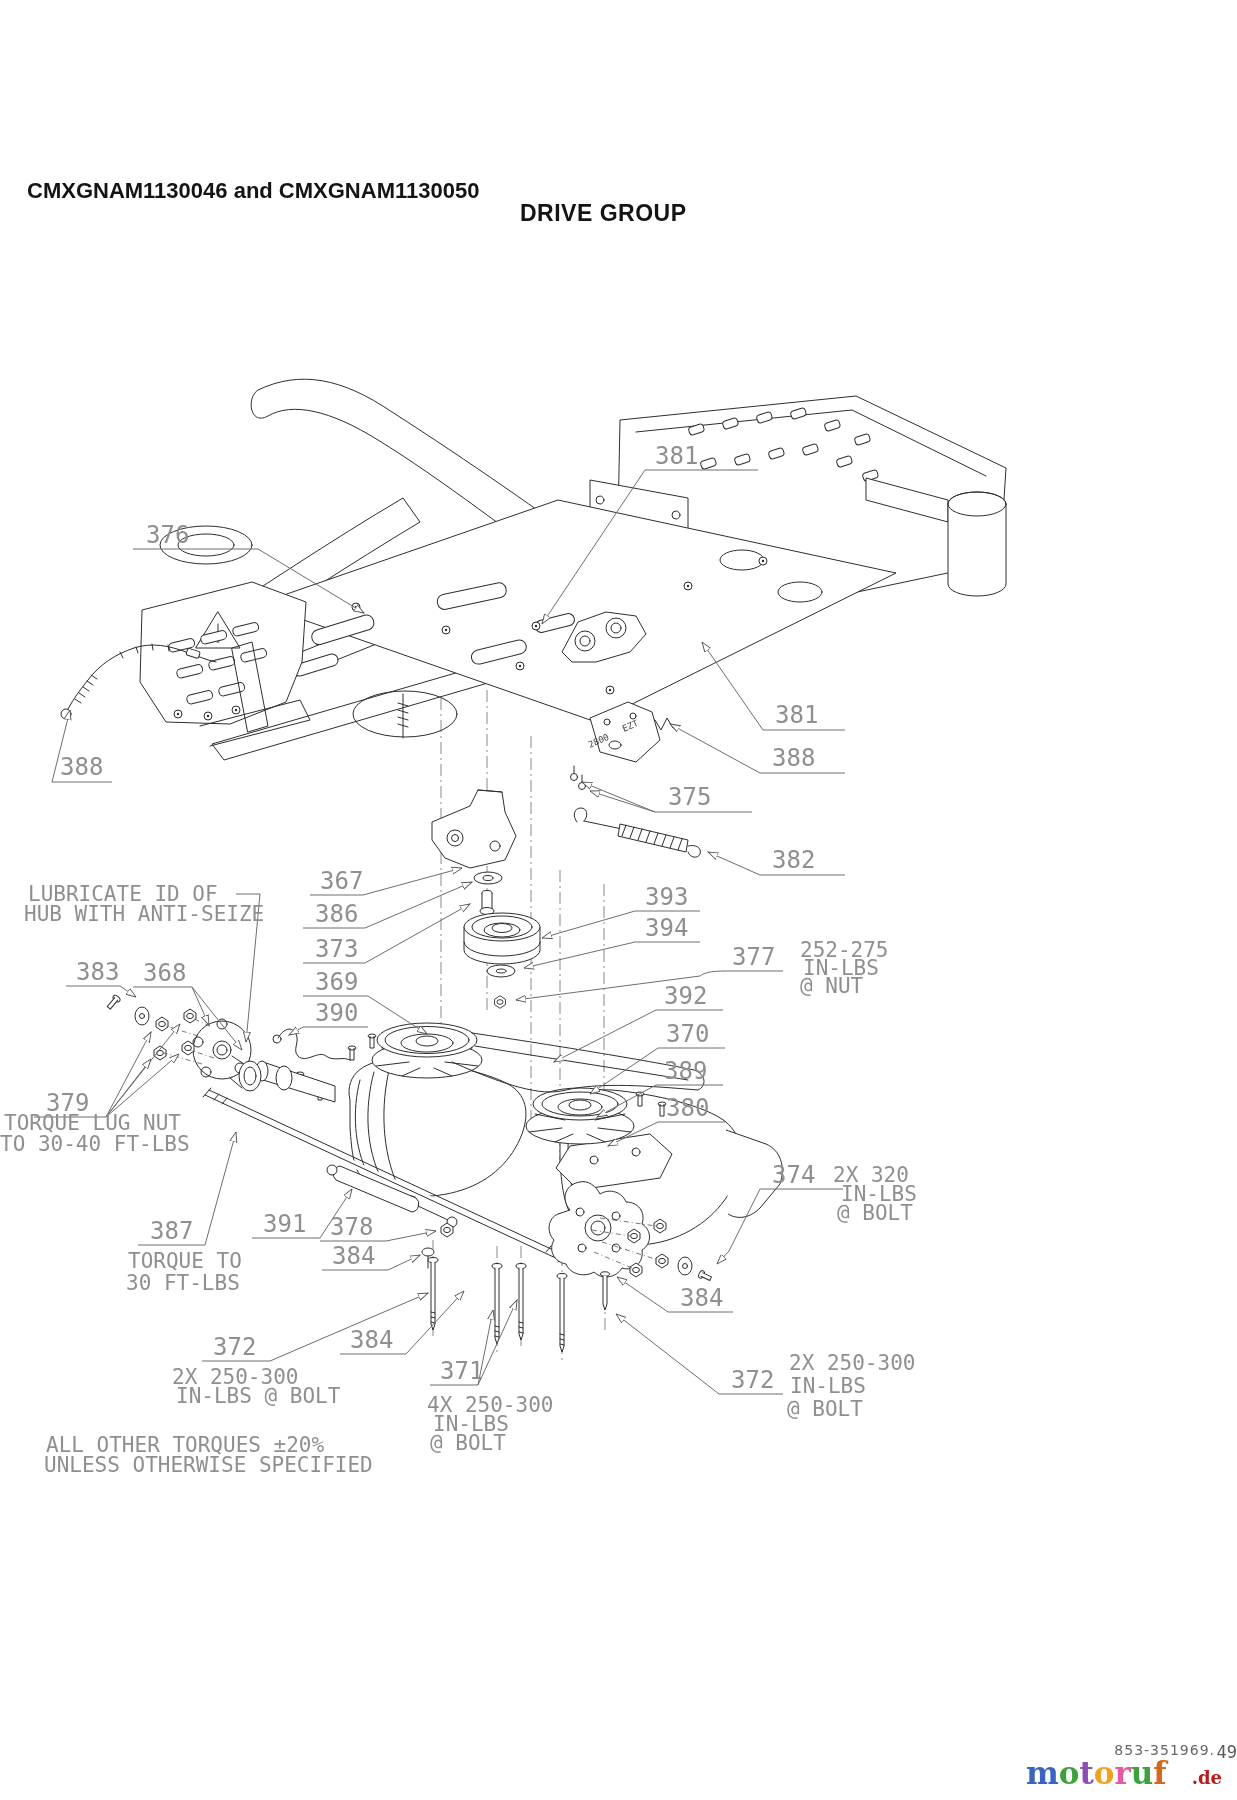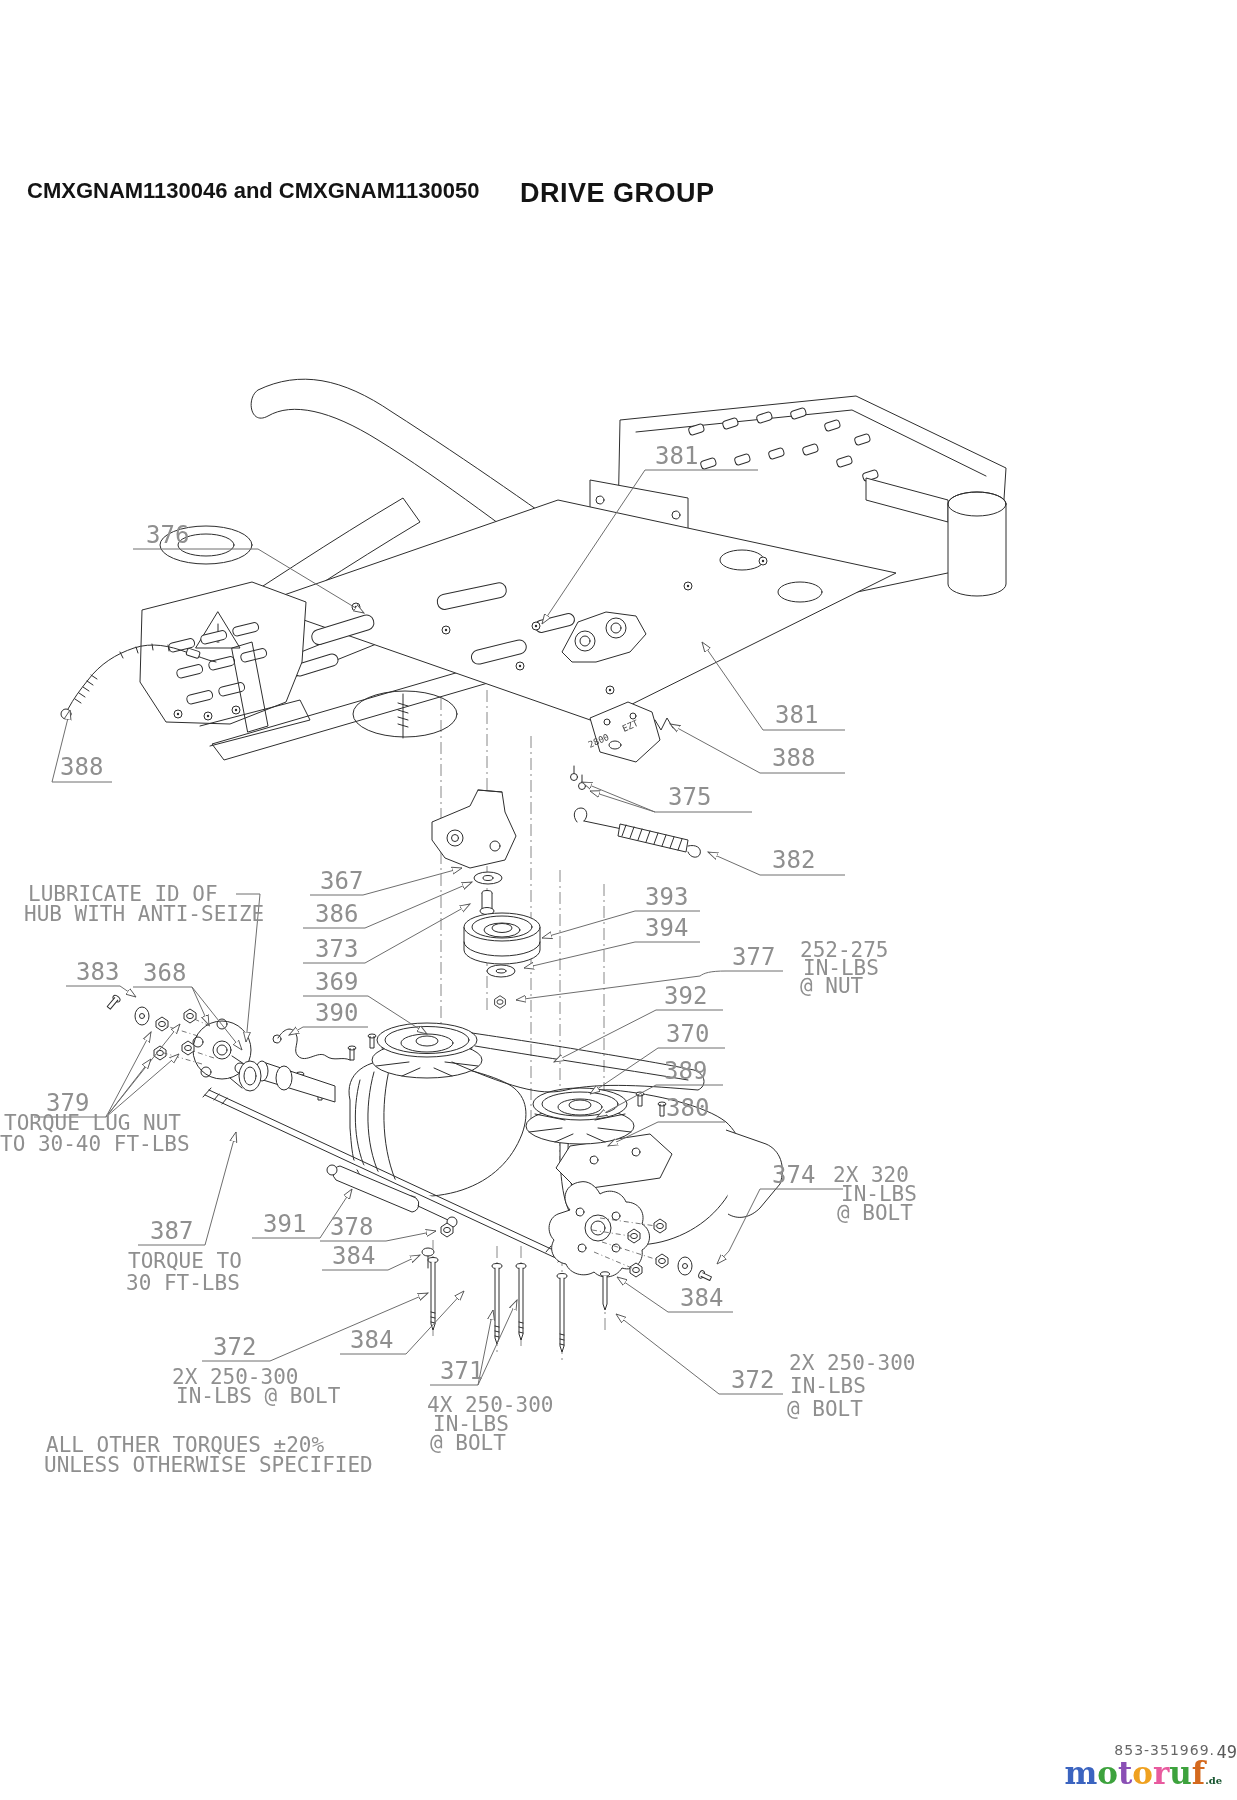--- a/index.html
+++ b/index.html
@@ -1,36 +1,36 @@
 <!DOCTYPE html>
 <html><head>
 <meta charset="utf-8">
 <style>
   html,body{margin:0;padding:0;background:#e8e8e8;}
   #page{position:relative;width:1237px;height:1800px;background:#ffffff;margin:0 auto;overflow:hidden;
         font-family:"Liberation Sans",sans-serif;}
   #page svg{position:absolute;left:0;top:0;}
   .hdr{position:absolute;font-weight:bold;color:#141414;white-space:nowrap;}
   #hdr-codes{left:27px;top:178px;font-size:22px;}
-  #hdr-title{left:520px;top:178px;font-size:27px;letter-spacing:.5px;}
+  #hdr-title{left:520px;top:200px;font-size:23px;letter-spacing:.5px;}
   .cad-num{font-family:"DejaVu Sans Mono",monospace;font-size:24px;fill:#8f8f8f;}
   .cad-note{font-family:"DejaVu Sans Mono",monospace;font-size:21px;fill:#8f8f8f;}
   .cad-tiny{font-family:"DejaVu Sans Mono",monospace;font-size:9px;fill:#444;}
   .lead{stroke:#6e6e6e;stroke-width:1;fill:none;}
   .mach{stroke:#2e2e2e;stroke-width:1;fill:none;stroke-linejoin:round;stroke-linecap:round;}
   .machf{stroke:#2e2e2e;stroke-width:1;fill:#ffffff;stroke-linejoin:round;}
   .cl{stroke:#6a6a6a;stroke-width:.8;fill:none;stroke-dasharray:12 4 2 4;}
   .dash{stroke:#555;stroke-width:.8;fill:none;stroke-dasharray:5 3 1 3;}
   #footer-page{position:absolute;left:0;width:1237px;top:1742px;text-align:right;
       font-size:17px;color:#5a5a5a;font-family:"DejaVu Sans Mono",monospace;}
   #footer-doc{position:absolute;right:22px;top:1742px;font-size:14px;color:#666;
       font-family:"DejaVu Sans",sans-serif;letter-spacing:1px;margin-left:32px;}
   #logo{position:absolute;right:15px;top:1758px;font-family:"DejaVu Serif",serif;
       font-weight:bold;font-size:31px;line-height:31px;white-space:nowrap;}
-  #logo .suffix{font-size:10px;color:#14532d;font-weight:bold;}
+  #logo .suffix{font-size:18px;color:#b91c1c;font-weight:bold;margin-left:25px;}
 </style>
 </head>
 <body>
 
 <div id="page">
 
   <div id="hdr-codes" class="hdr">CMXGNAM1130046 and CMXGNAM1130050</div>
   <div id="hdr-title" class="hdr">DRIVE GROUP</div>
 
   <svg width="1237" height="1800" viewBox="0 0 1237 1800">

